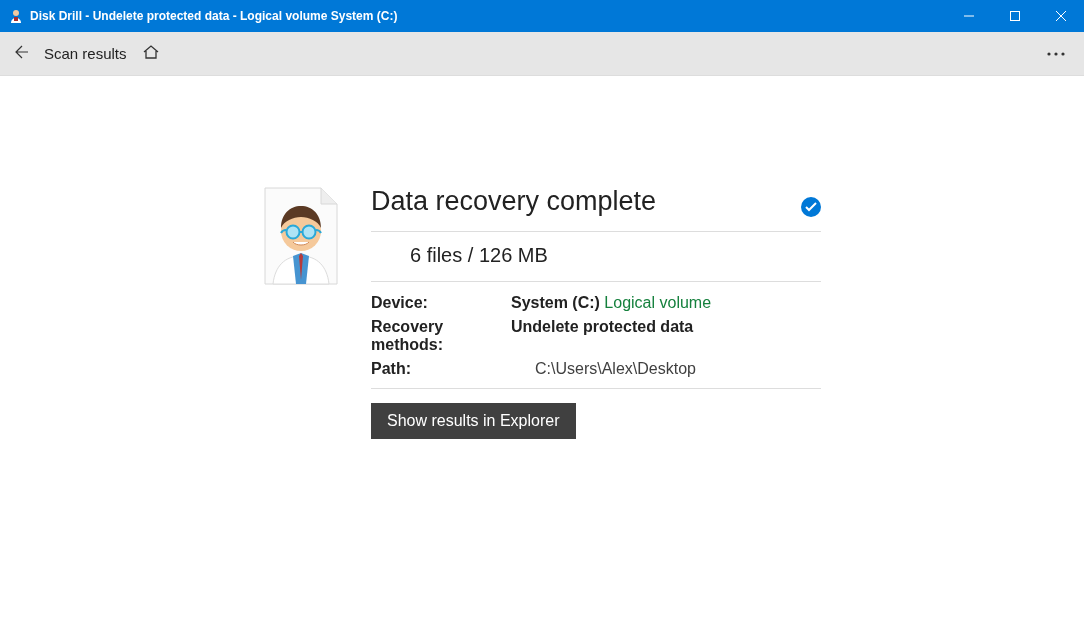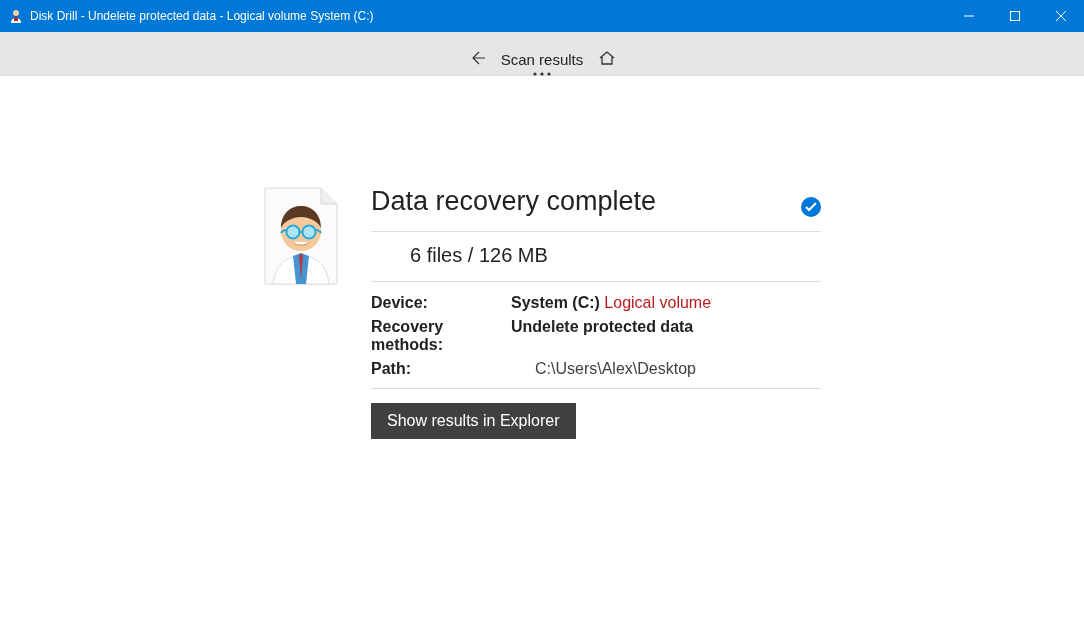--- a/index.html
+++ b/index.html
@@ -15,40 +15,40 @@
 
   
   .title-bar {
     height: 32px;
     background: #0078d7;
     color: #fff;
     display: flex;
     align-items: center;
     padding-left: 8px;
     font-size: 12px;
+    font-weight: bold;
   }
   .title-bar .app-icon { margin-right: 6px; display:flex; align-items:center; }
   .title-bar .title-text { flex: 0 0 auto; }
   .title-bar .spacer { flex: 1 1 auto; }
   .win-controls { display: flex; height: 100%; }
   .win-btn {
     width: 46px; height: 100%;
     display:flex; align-items:center; justify-content:center;
     color:#fff; font-size:10px;
   }
 
   
   .toolbar {
     height: 44px;
     background: #e6e6e6;
     border-bottom: 1px solid #ddd;
     display: flex;
     align-items: center;
-    padding: 16px 10px;
-    flex-direction: column;
+    padding: 0 10px;
   }
   .toolbar .tb-left { display:flex; align-items:center; gap:14px; }
   .toolbar .tb-text { font-size: 15px; color:#222; }
   .toolbar .tb-spacer { flex:1; }
   .more-btn { display:flex; align-items:center; justify-content:center; width:36px; height:36px; }
 
   
   .content {
     display:flex;
     padding-top: 110px;
@@ -77,21 +77,21 @@
     font-size: 20px;
     font-weight: 400;
     color:#222;
     margin-bottom: 14px;
     margin-left: 39px;
   }
 
   .info-grid { display:grid; grid-template-columns: 140px 1fr; row-gap:6px; font-size:16px; }
   .info-label { font-weight:600; color:#222; }
   .info-val { color:#222; }
-  .info-val .muted { color:#b91c1c;margin-top:27px; }
+  .info-val .muted { color:#15803d;margin-top:27px; }
   .info-val.path { color:#404040;margin-left:24px; }
 
   .primary-btn {
     display:inline-block;
     background:#404040;
     color:#fff;
     padding: 9px 16px;
     font-size:16px;
     border:none;
     cursor:pointer;

